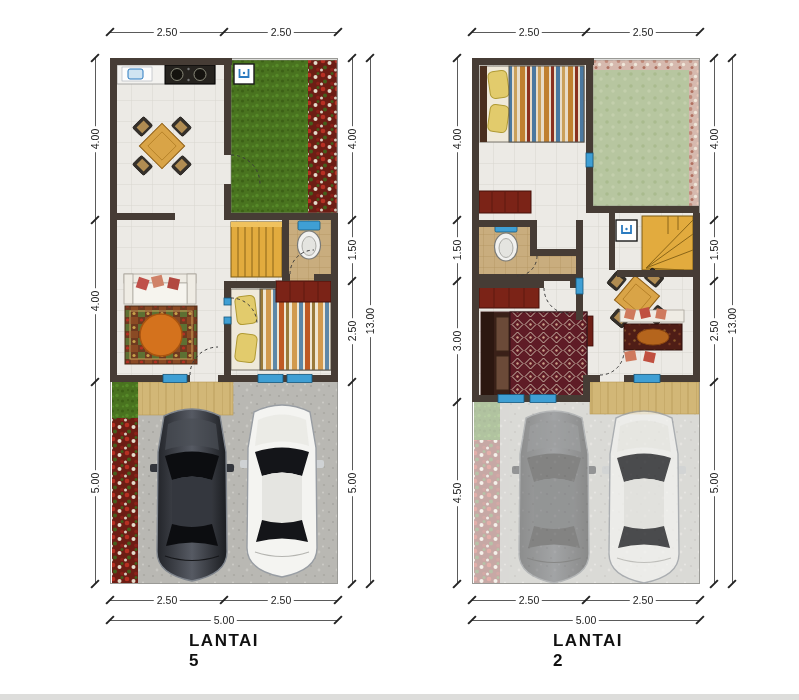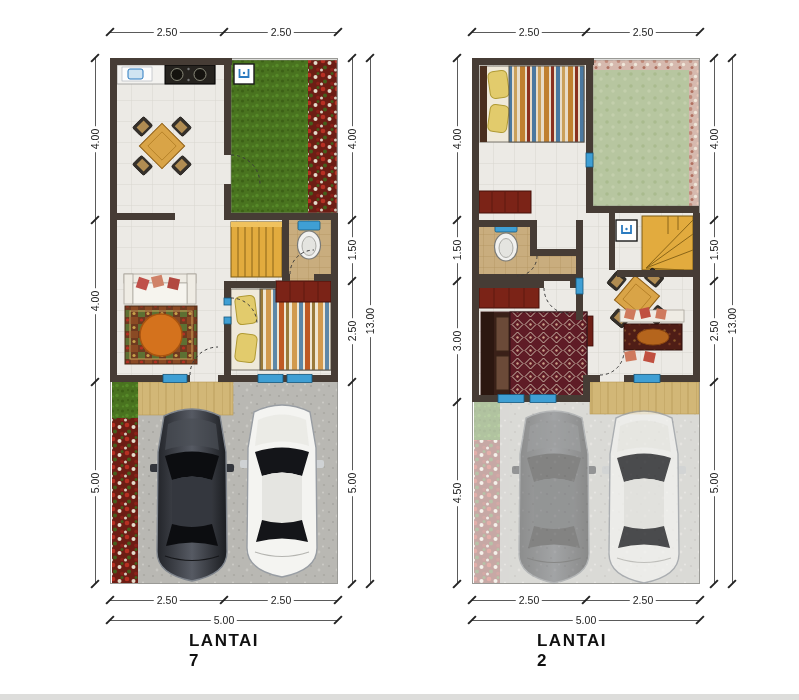--- a/index.html
+++ b/index.html
@@ -394,21 +394,21 @@
   <span class="dl v" style="left:95px;top:301px">4.00</span>
   <span class="dl v" style="left:95px;top:483px">5.00</span>
   <span class="dl v" style="left:352px;top:139px">4.00</span>
   <span class="dl v" style="left:352px;top:250px">1.50</span>
   <span class="dl v" style="left:352px;top:331px">2.50</span>
   <span class="dl v" style="left:352px;top:483px">5.00</span>
   <span class="dl v" style="left:370px;top:321px">13.00</span>
   <span class="dl" style="left:167px;top:600px">2.50</span>
   <span class="dl" style="left:281px;top:600px">2.50</span>
   <span class="dl" style="left:224px;top:620px">5.00</span>
-  <span class="plab" style="left:224px;top:651px">LANTAI 7</span>
+  <span class="plab" style="left:224px;top:651px">LANTAI 5</span>
 </div>
 
 <div style="position:absolute;left:0;top:0">
   <div class="lh" style="left:472px;top:32px;width:228px"></div>
   <div class="lv" style="left:457px;top:58px;height:526px"></div>
   <div class="lv" style="left:714px;top:58px;height:526px"></div>
   <div class="lv" style="left:732px;top:58px;height:526px"></div>
   <div class="lh" style="left:472px;top:600px;width:228px"></div>
   <div class="lh" style="left:472px;top:620px;width:228px"></div>
   <div class="tk" style="left:472px;top:32px"></div>
@@ -438,17 +438,17 @@
   <span class="dl v" style="left:457px;top:341px">3.00</span>
   <span class="dl v" style="left:457px;top:493px">4.50</span>
   <span class="dl v" style="left:714px;top:139px">4.00</span>
   <span class="dl v" style="left:714px;top:250px">1.50</span>
   <span class="dl v" style="left:714px;top:331px">2.50</span>
   <span class="dl v" style="left:714px;top:483px">5.00</span>
   <span class="dl v" style="left:732px;top:321px">13.00</span>
   <span class="dl" style="left:529px;top:600px">2.50</span>
   <span class="dl" style="left:643px;top:600px">2.50</span>
   <span class="dl" style="left:586px;top:620px">5.00</span>
-  <span class="plab" style="left:572px;top:651px">LANTAI 2</span>
+  <span class="plab" style="left:588px;top:651px">LANTAI 2</span>
 </div>
 
 <div id="footer-strip"></div>
 </div>
 
 </body></html>

